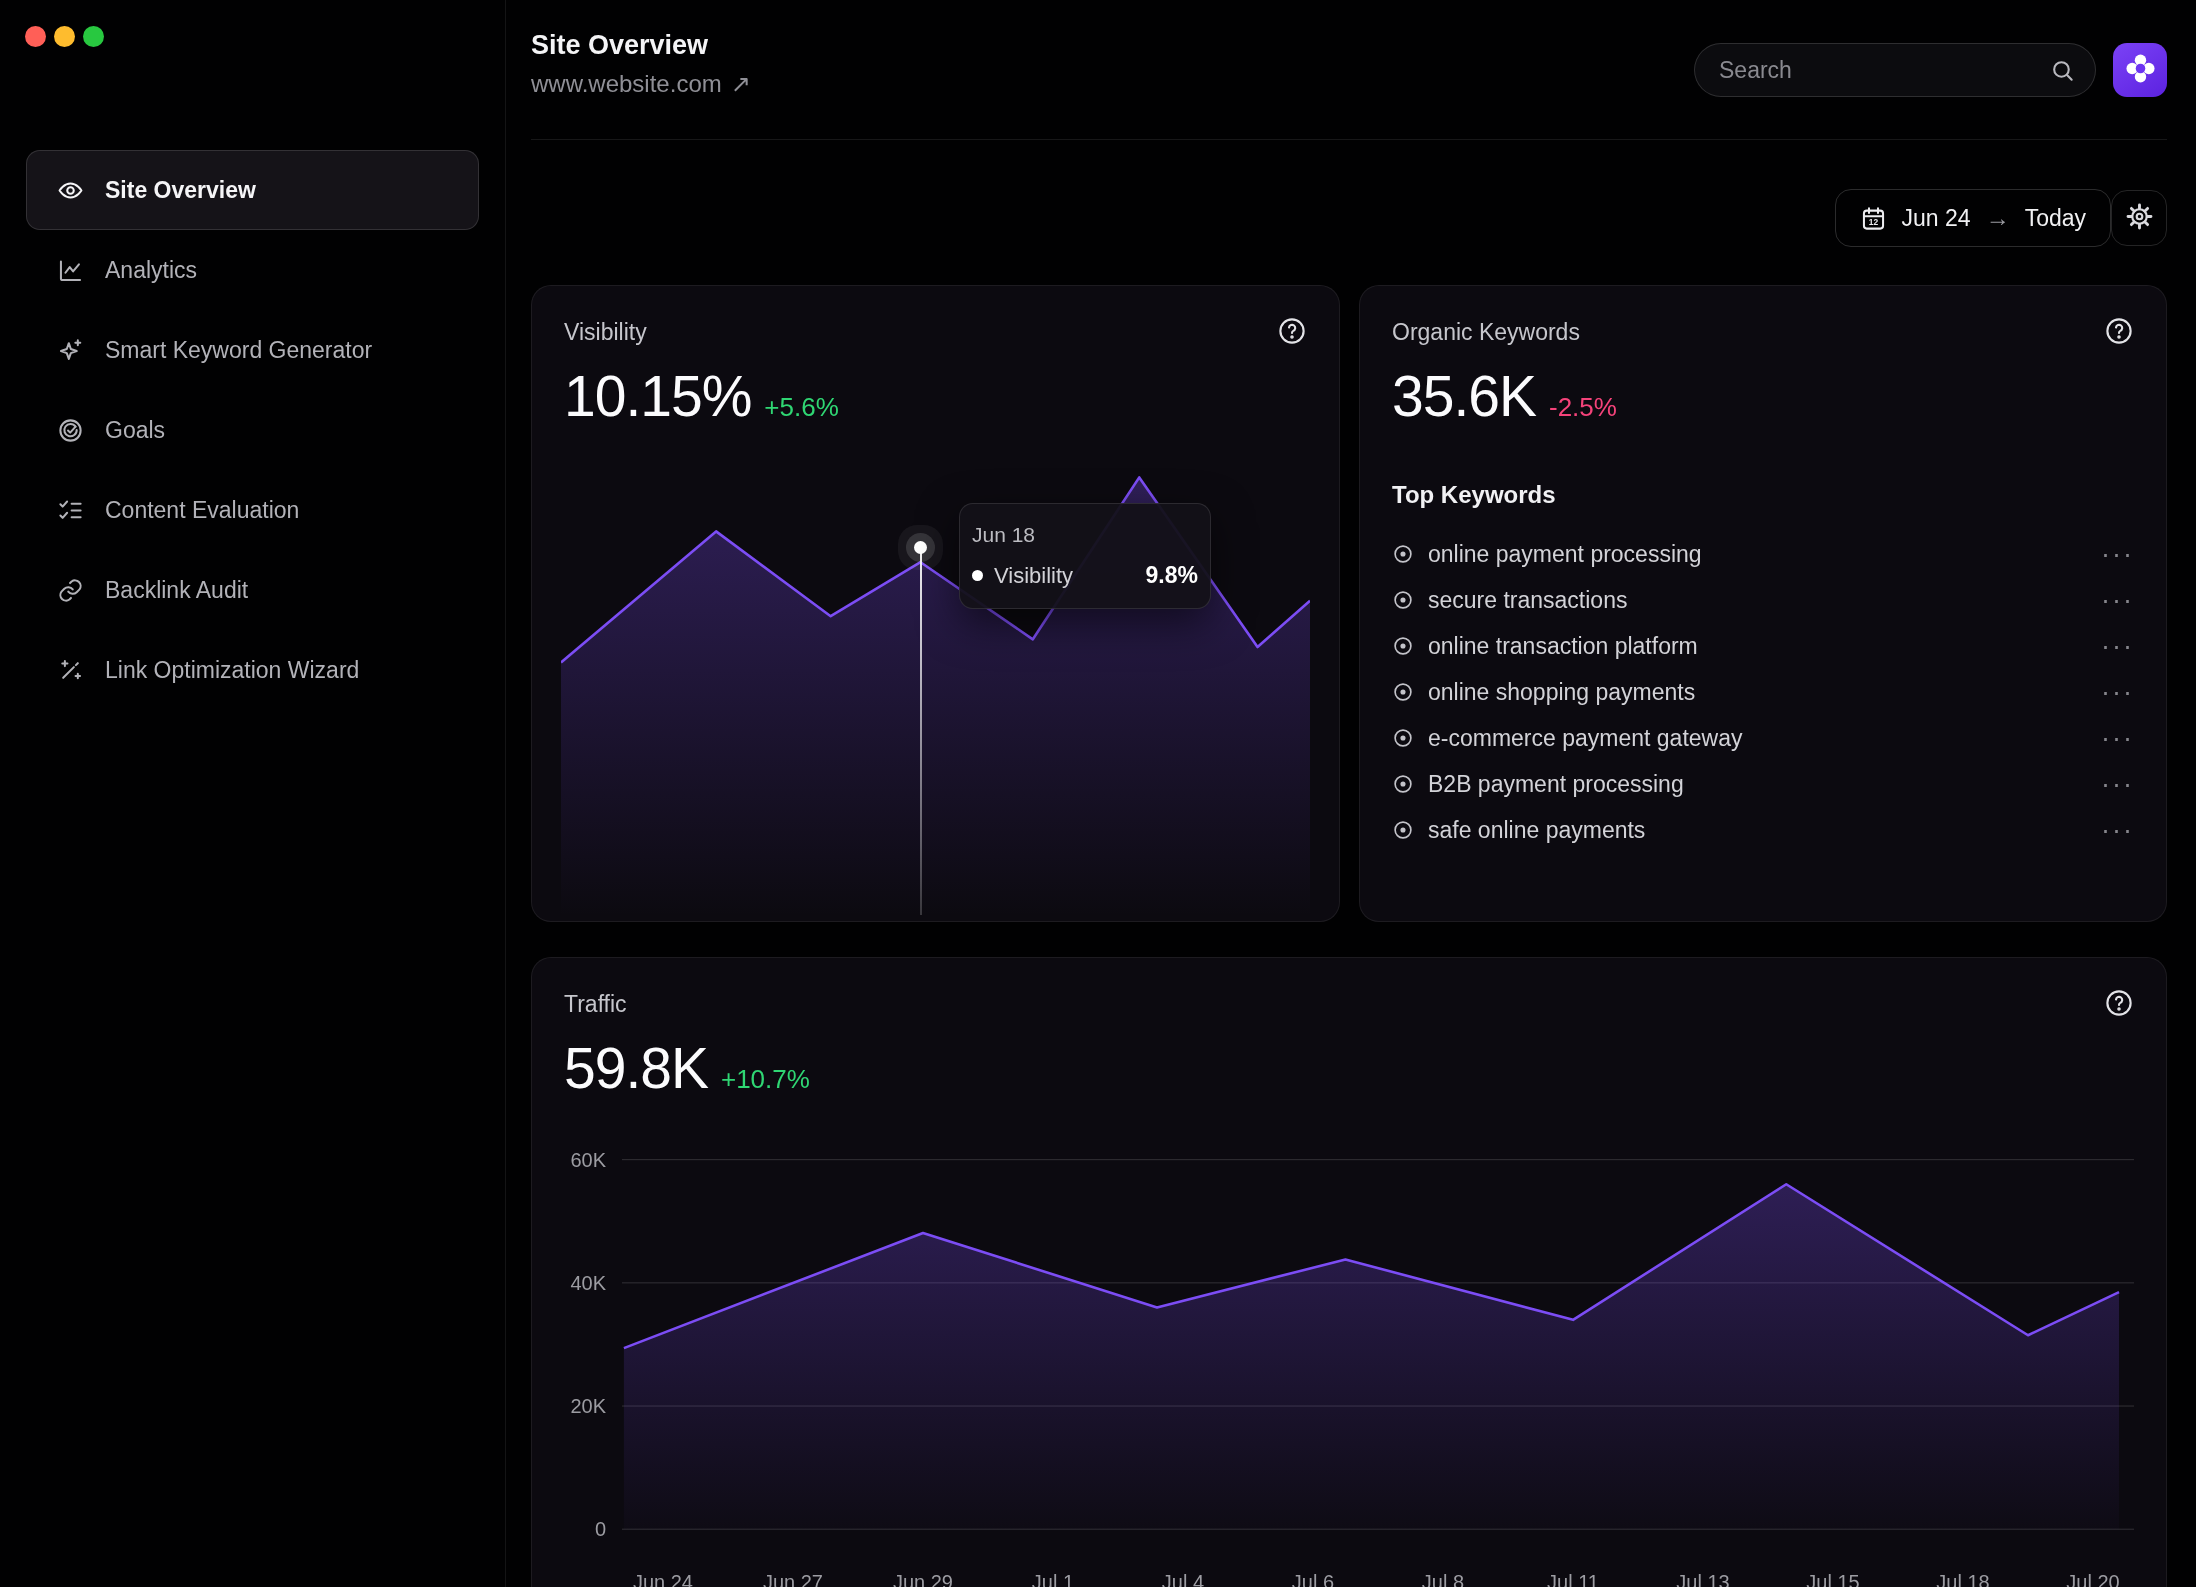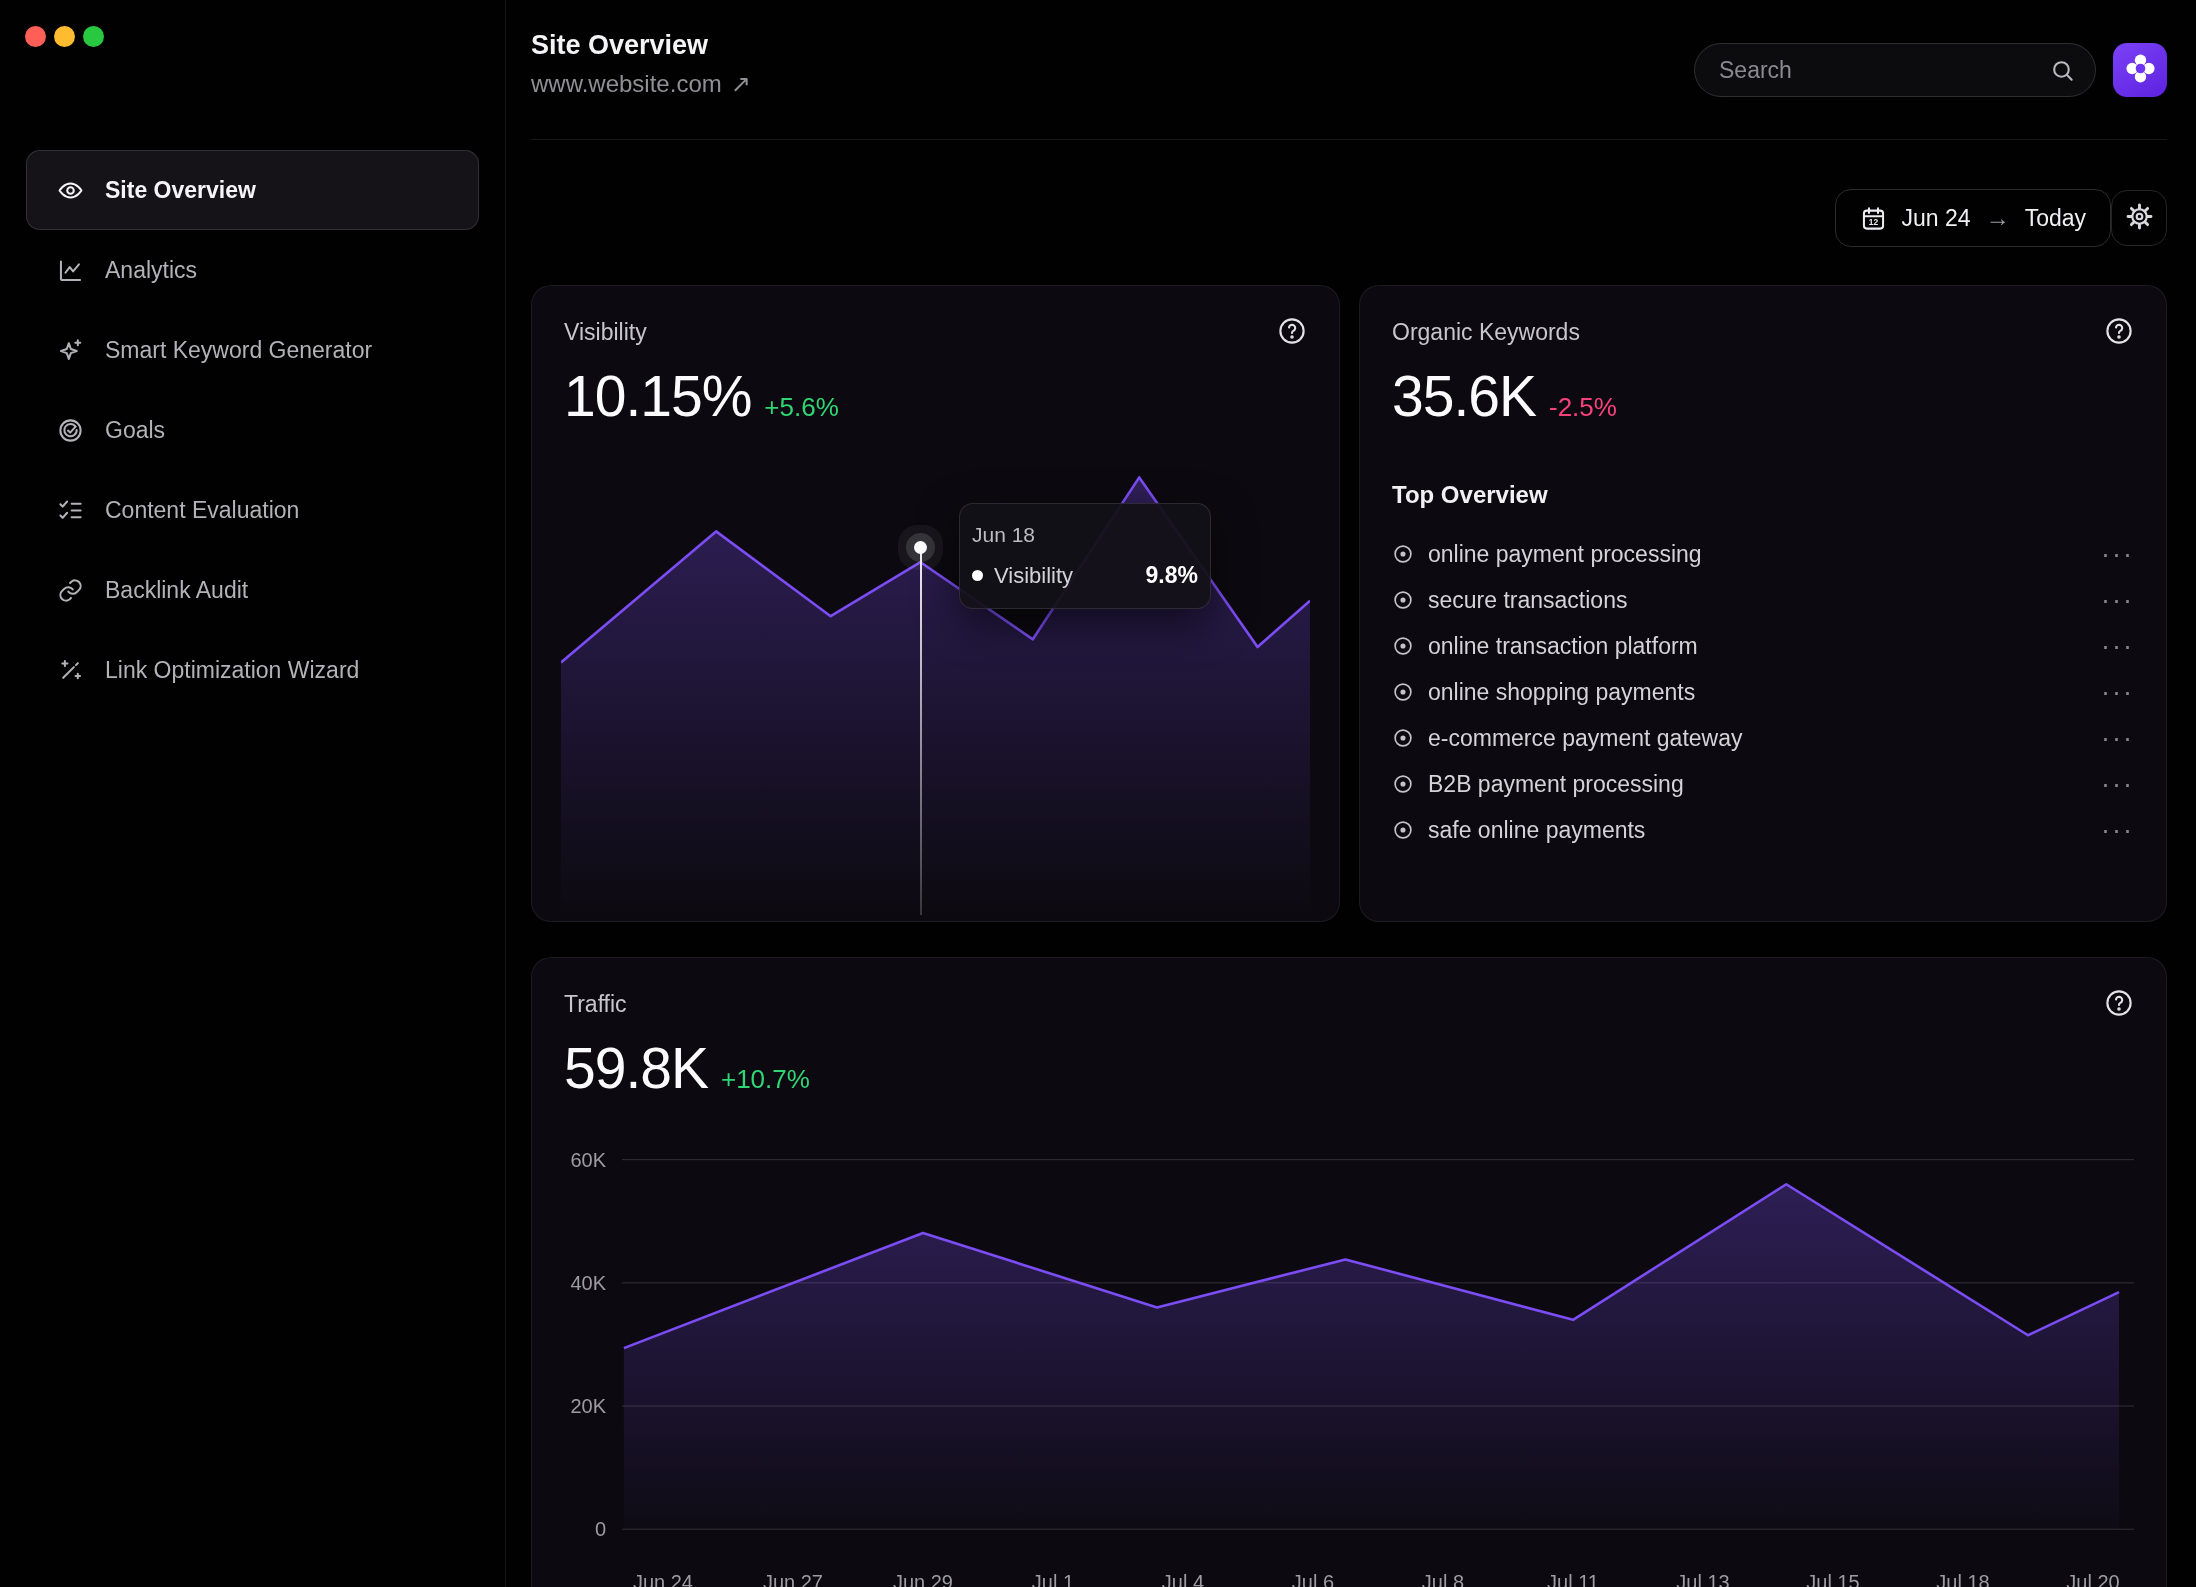--- a/index.html
+++ b/index.html
@@ -290,21 +290,21 @@
                 <path d="M9.6 9.2a2.5 2.5 0 1 1 3.4 2.7c-.8.3-1 .9-1 1.7"></path>
                 <circle cx="12" cy="16.8" r="0.6" fill="currentColor"></circle>
               </svg>
             </span>
           </button>
         </div>
         <div class="metric">
           <span class="val">35.6K</span>
           <span class="delta down">-2.5%</span>
         </div>
-        <div class="kw-heading">Top Overview</div>
+        <div class="kw-heading">Top Keywords</div>
         <div class="kw-list" id="kw-list">
             <div class="kw-row">
               <span class="kw-bullet">
                 <svg viewBox="0 0 24 24" fill="none" stroke="currentColor" stroke-width="1.8" stroke-linecap="round" stroke-linejoin="round">
                   <circle cx="12" cy="12" r="8.6"></circle>
                   <circle cx="12" cy="12" r="2.8" fill="currentColor" stroke="none"></circle>
                 </svg>
               </span>
               <span class="kw-label">online payment processing</span>
               <button class="kw-menu">···</button>

